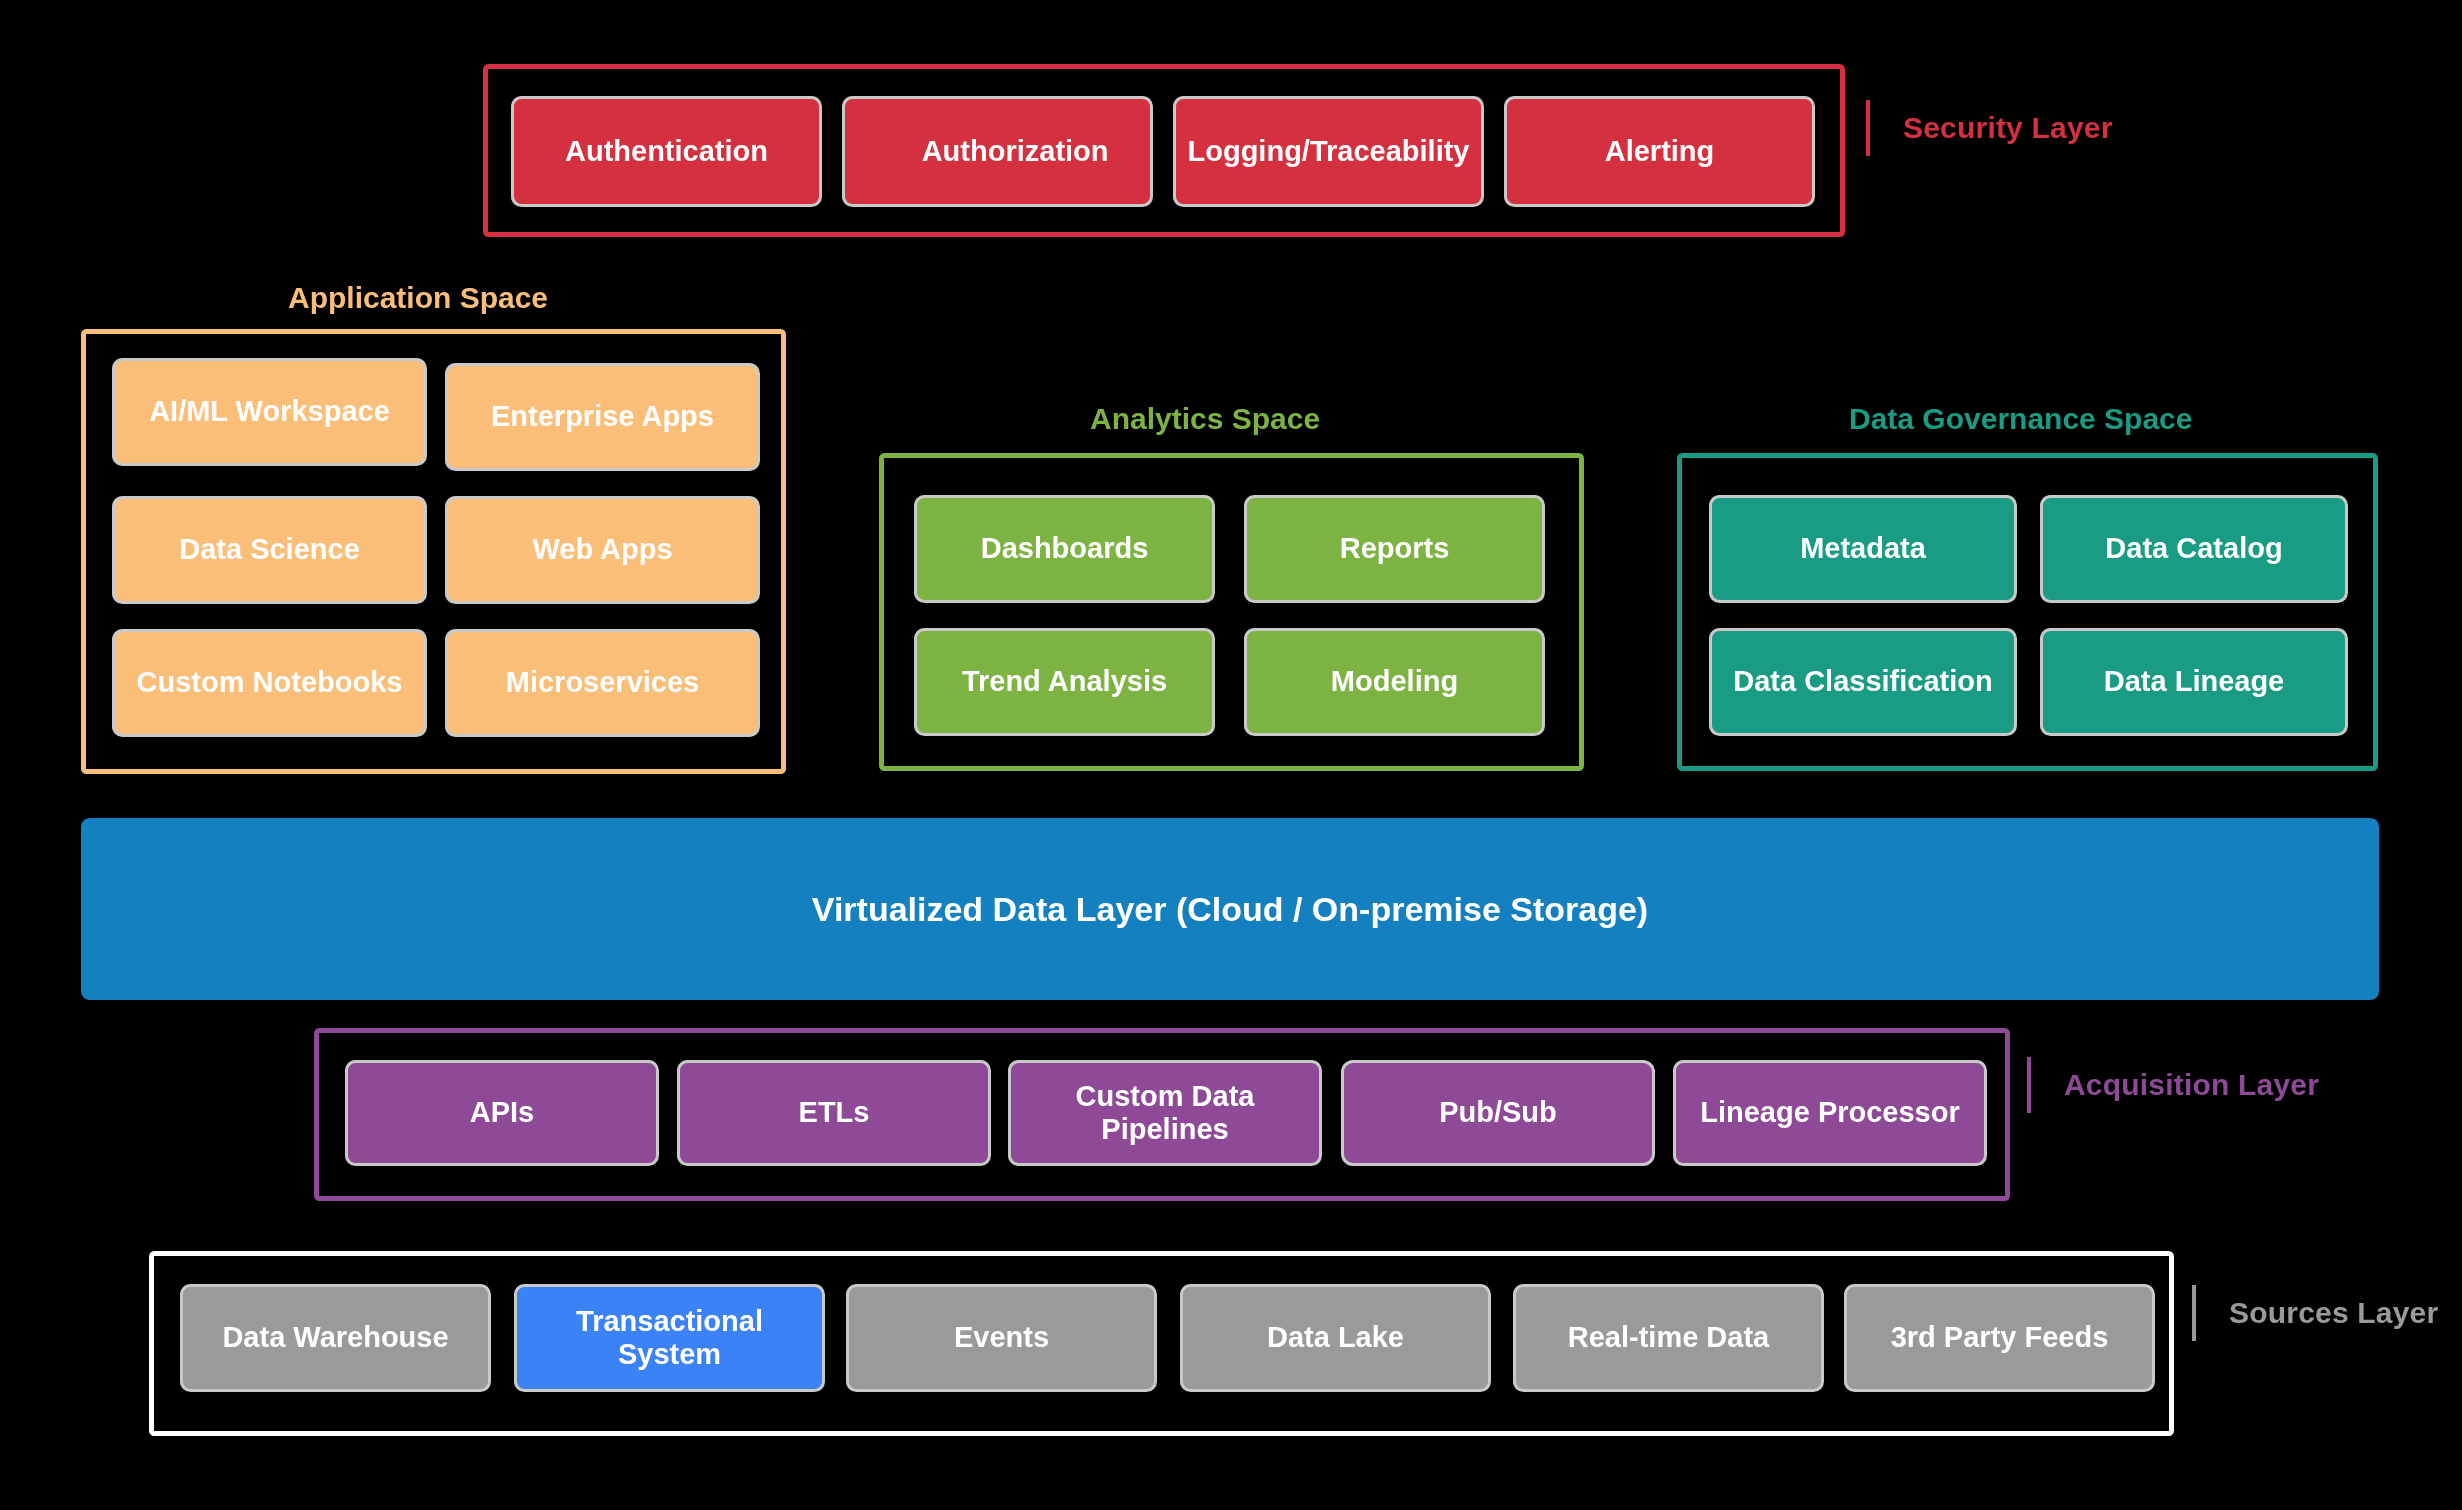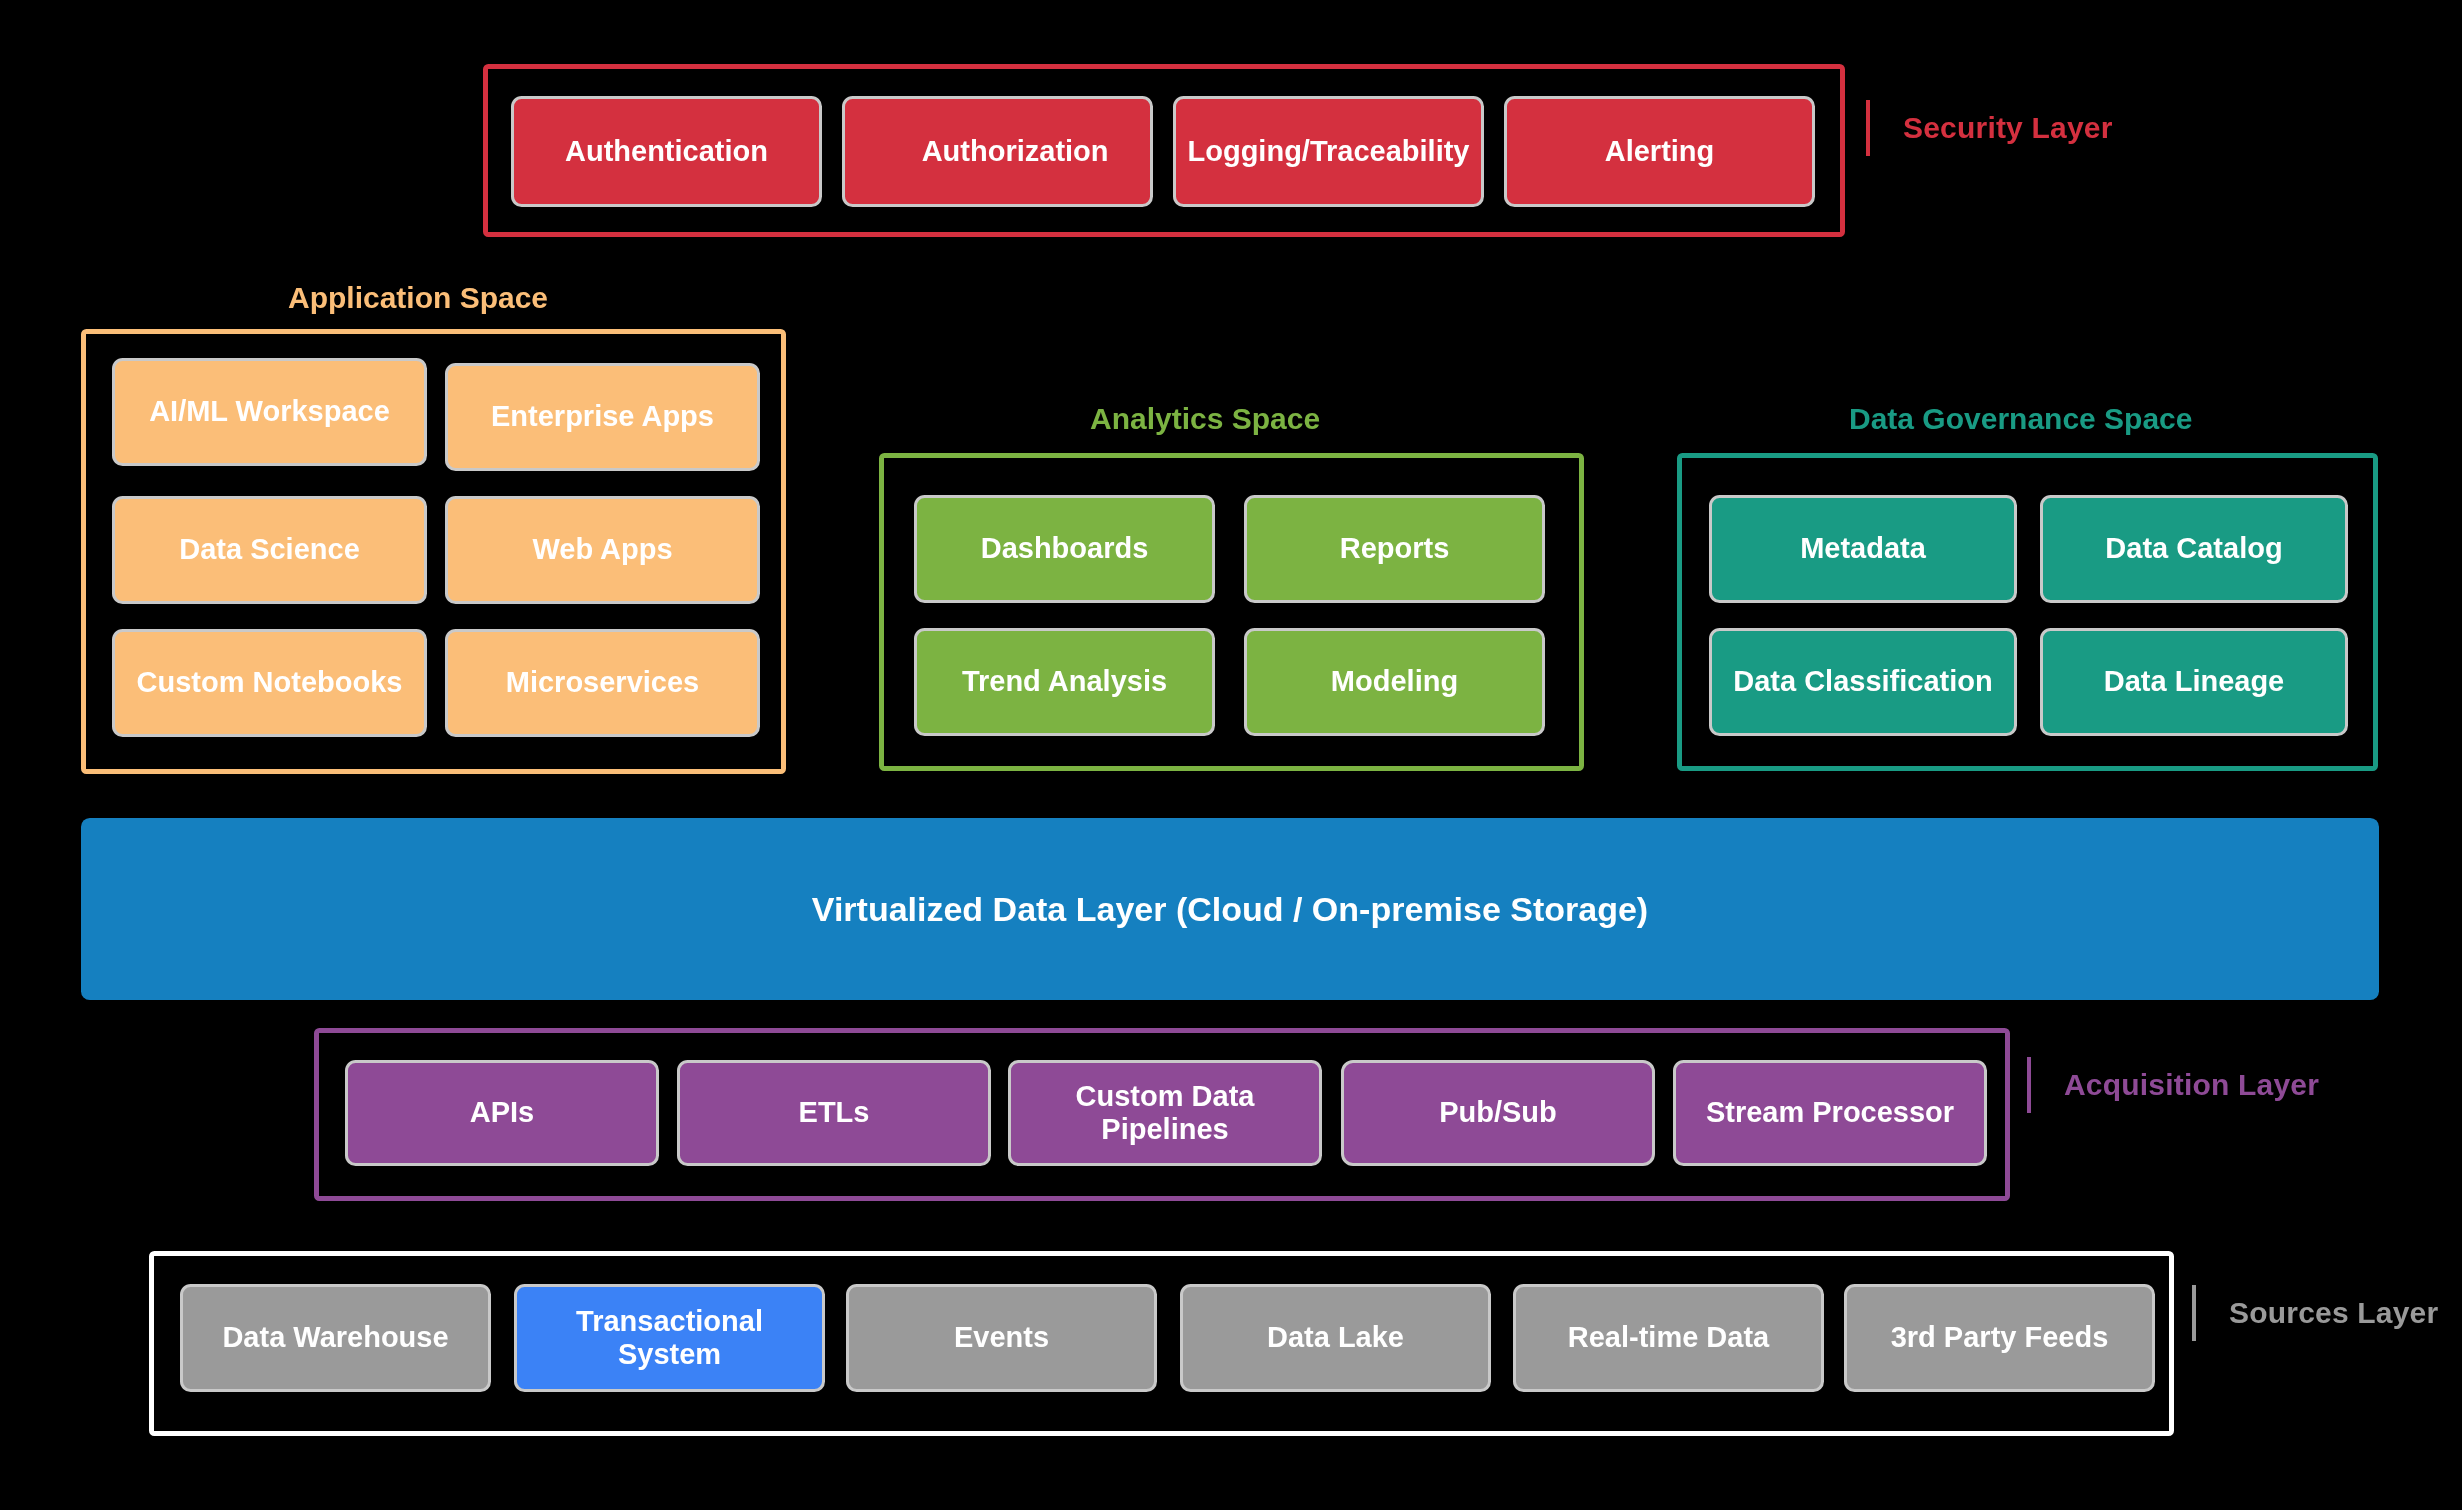--- a/index.html
+++ b/index.html
@@ -183,21 +183,21 @@
   <div class="node" style="left:677px; top:1060px; width:314px; height:106px; background:#8E4A96;">
     <span>ETLs</span>
   </div>
   <div class="node two-line" style="left:1008px; top:1060px; width:314px; height:106px; background:#8E4A96;">
     <span>Custom Data Pipelines</span>
   </div>
   <div class="node" style="left:1341px; top:1060px; width:314px; height:106px; background:#8E4A96;border-radius:12px;">
     <span>Pub/Sub</span>
   </div>
   <div class="node" style="left:1673px; top:1060px; width:314px; height:106px; background:#8E4A96;">
-    <span>Stream Processor</span>
+    <span>Lineage Processor</span>
   </div>
 
   <div class="group-frame" style="left:149px; top:1251px; width:2025px; height:185px; border-width:5.3px; border-color:#FFFFFF;"></div>
 
   <div class="layer-label with-bar" style="left:2192px; top:1296px; color:#9A9A9A;">Sources Layer</div>
 
   <div class="node" style="left:180px; top:1284px; width:311px; height:108px; background:#9A9A9A;">
     <span>Data Warehouse</span>
   </div>
   <div class="node two-line" style="left:514px; top:1284px; width:311px; height:108px; background:#3b82f6;">

